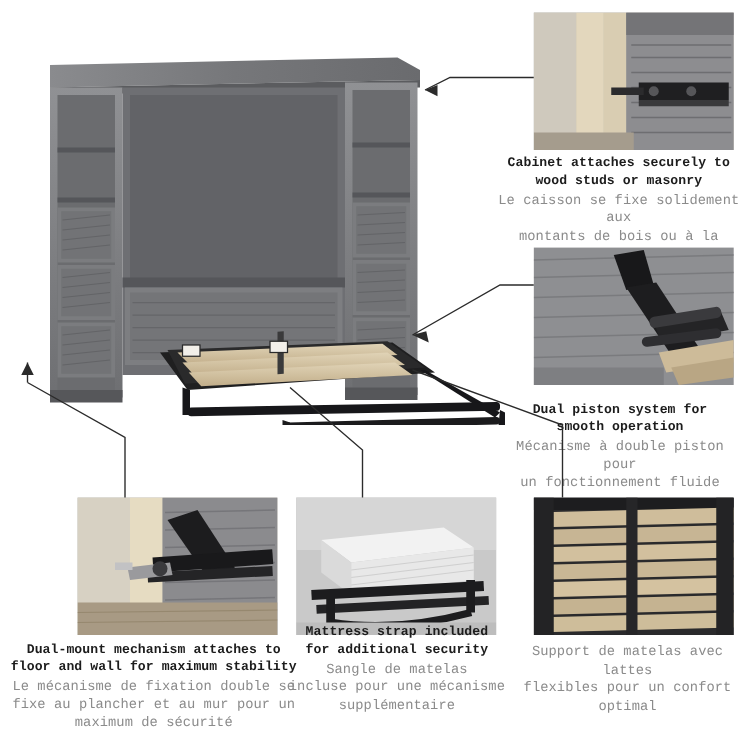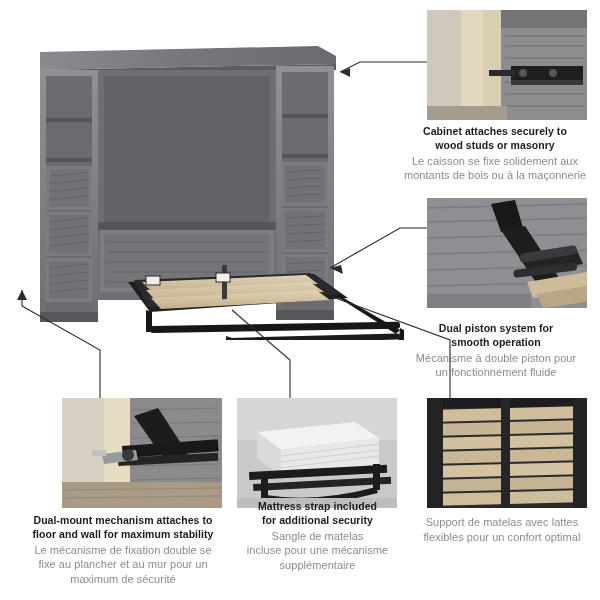--- a/index.html
+++ b/index.html
@@ -8,21 +8,21 @@
     width: 600px;
     height: 600px;
     background: #ffffff;
     font-family: "Liberation Sans", sans-serif;
     overflow: hidden;
     position: relative;
   }
   .stage {
     position: absolute;
     left: 0; top: 0;
-    width: 600px; height: 600px;
+    width: 600px; height: 600px; font-family: Liberation Mono, monospace;
   }
 
   
   .callout { position: absolute; text-align: center; }
   .callout .en {
     font-size: 10.5px;
     font-weight: bold;
     color: #1c1c1c;
     line-height: 1.32;
     letter-spacing: 0.05px;

